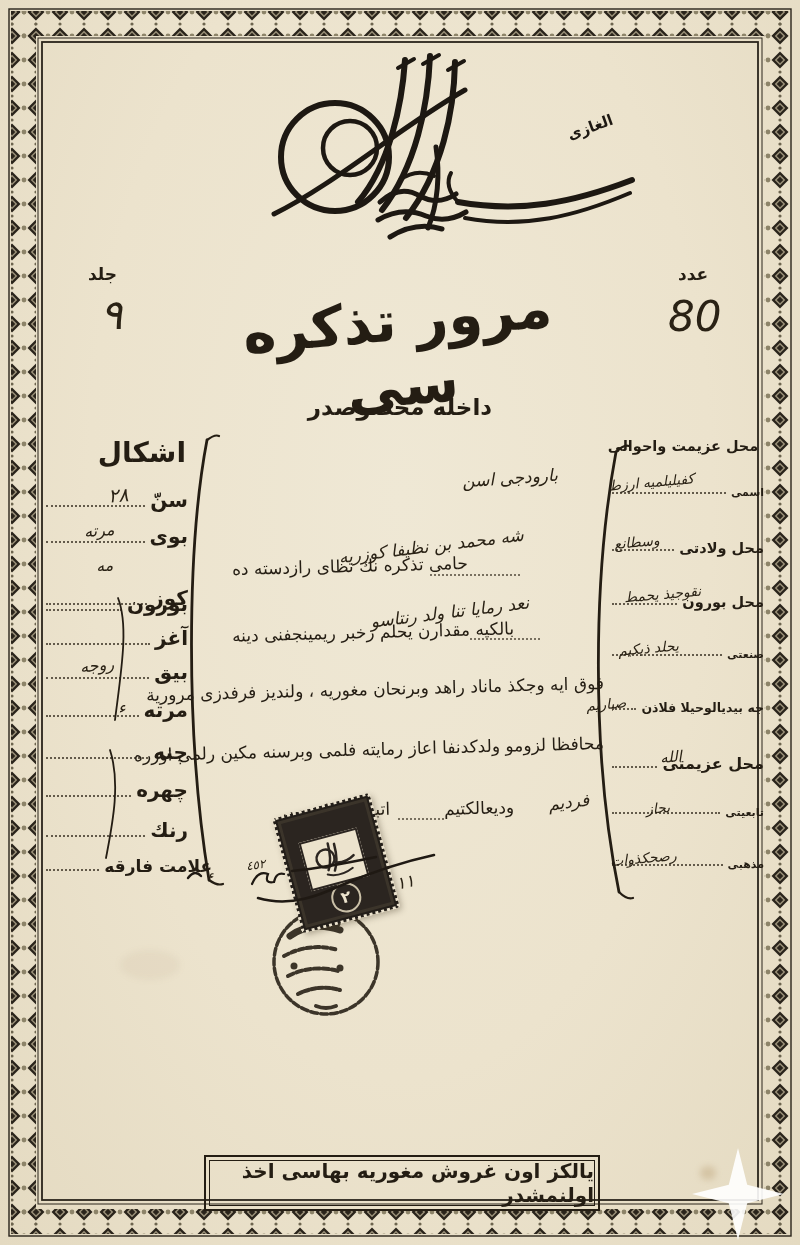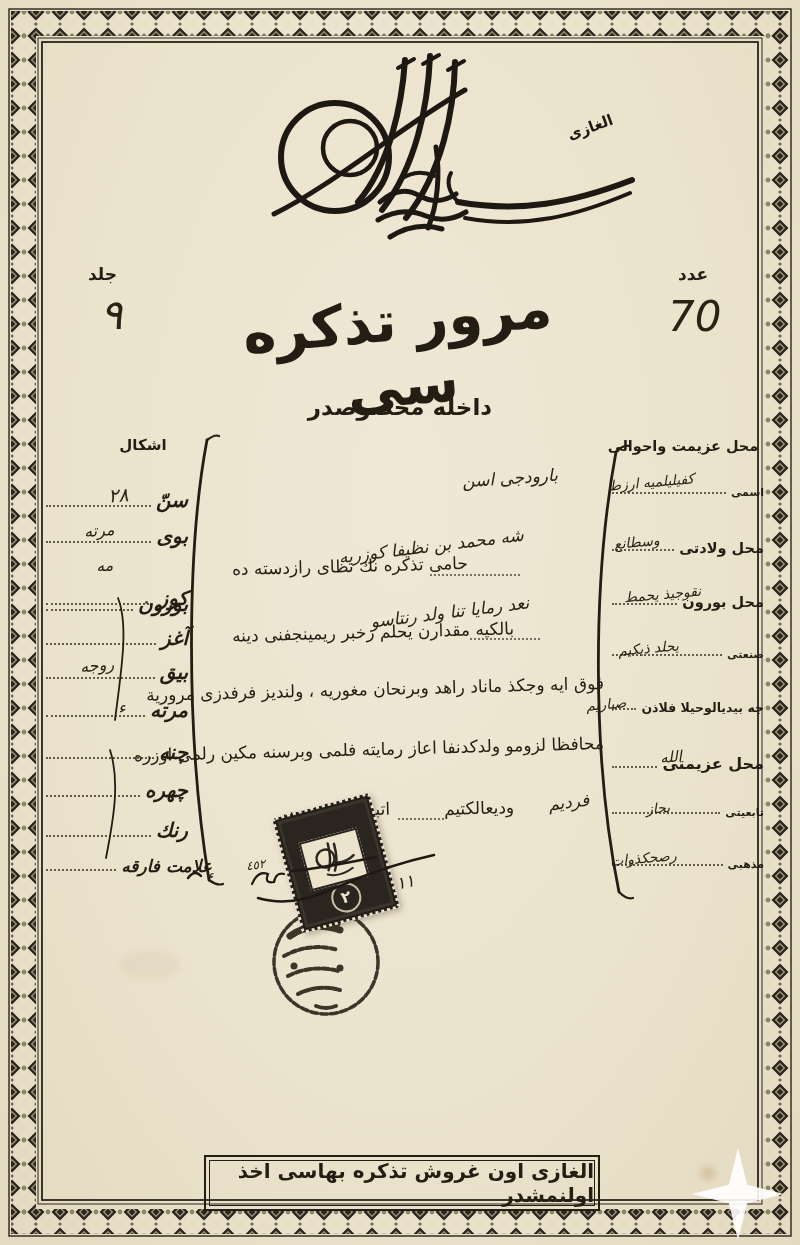--- a/index.html
+++ b/index.html
@@ -20,21 +20,21 @@
 
   
   .doc-title{font-size:56px;font-weight:bold;text-align:center;transform:rotate(-5deg);
              letter-spacing:-2px;}
   .doc-subtitle{font-size:23px;font-weight:bold;text-align:center;}
 
   
   .lrow{position:absolute;left:46px;width:142px;display:flex;align-items:flex-end;}
   .rrow{position:absolute;left:612px;width:152px;display:flex;align-items:flex-end;}
   .lbl{white-space:nowrap;font-weight:bold;}
-  .lrow .lbl{font-size:20px;font-style:italic;}
+  .lrow .lbl{font-size:20px;}
   .rrow .lbl{font-size:11px;}
   .dots{flex:1;border-bottom:2px dotted rgba(42,33,20,.7);margin:0 5px 5px 0;min-width:8px;}
   .val{position:absolute;font-size:16px;white-space:nowrap;transform:rotate(-5deg);}
 
   .col-header{font-weight:bold;}
 
   
   .body-line{font-size:17px;letter-spacing:.5px;transform:rotate(-1.5deg);
              white-space:nowrap;}
   .body-hand{font-size:17px;white-space:nowrap;transform:rotate(-7deg);}
@@ -113,26 +113,26 @@
       <path d="M218,150 C280,161 332,151 392,128" stroke-width="6"></path>
       <path d="M225,166 C285,177 336,164 390,141" stroke-width="4"></path>
       <path d="M218,150 C209,140 206,130 211,121" stroke-width="4"></path>
     </g>
     <text x="352" y="80" font-size="15" font-weight="bold" fill="#1d1812" text-anchor="middle" transform="rotate(-20 352 80)">الغازى</text>
   </svg>
 
   <div class="abs corner-label rtl" style="left:88px;top:264px;z-index:3">جلد</div>
   <div class="abs corner-value hand" style="left:100px;top:290px;z-index:3">٩</div>
   <div class="abs corner-label rtl" style="left:678px;top:264px;z-index:3">عدد</div>
-  <div class="abs corner-value hand" style="left:668px;top:292px;z-index:3">70</div>
+  <div class="abs corner-value hand" style="left:668px;top:292px;z-index:3">80</div>
 
   <div class="abs doc-title rtl" style="left:205px;top:288px;width:390px;z-index:3">مرور تذكره سی</div>
   <div class="abs doc-subtitle rtl" style="left:295px;top:394px;width:210px;z-index:3">داخله مخصوصدر</div>
 
-  <div class="abs col-header rtl" style="left:100px;top:436px;width:86px;text-align:center;font-size:15px;z-index:3">اشكال</div>
+  <div class="abs col-header rtl" style="left:100px;top:436px;width:86px;text-align:center;font-size:28px;z-index:3">اشكال</div>
 
   <div class="lrow" style="top:488px;z-index:3">
     <span class="dots"></span>
     <span class="lbl rtl">سنّ</span>
   </div>
   <div class="lrow" style="top:524px;z-index:3">
     <span class="dots"></span>
     <span class="lbl rtl">بوى</span>
   </div>
   <div class="lrow" style="top:586px;z-index:3">
@@ -287,19 +287,19 @@
       <path d="M616,452 C593,575 591,755 619,892" stroke-width="2.8"></path>
       <path d="M616,452 q8,-8 13,-6" stroke-width="2.2"></path>
       <path d="M619,892 q8,8 14,6" stroke-width="2.2"></path>
       <path d="M118,598 C129,626 121,672 115,720" stroke-width="1.8"></path>
       <path d="M110,750 C121,784 112,826 106,858" stroke-width="1.8"></path>
     </g>
   </svg>
 
   <div class="footer-box">
     <div class="footer-box-inner">
-      <span class="footer-text rtl">الغازى اون غروش تذكره بهاسى اخذ اولنمشدر</span>
+      <span class="footer-text rtl">يالكز اون غروش مغوريه بهاسى اخذ اولنمشدر</span>
     </div>
   </div>
 
   <div class="watermark"></div>
 
 </div>
 
 </body></html>

